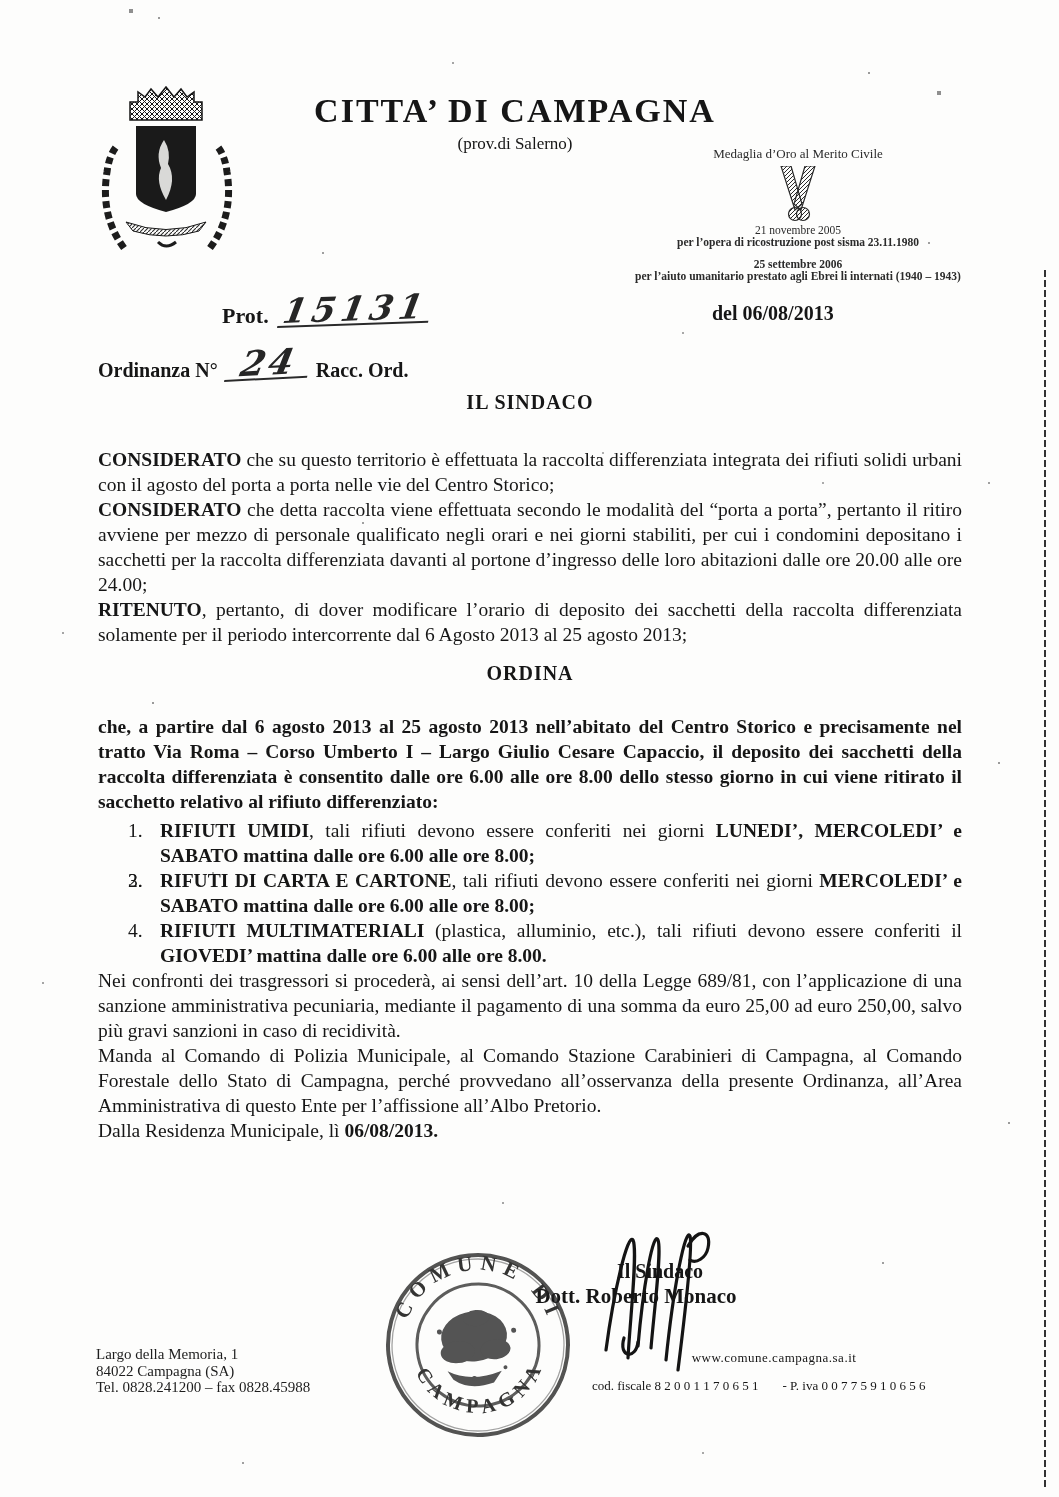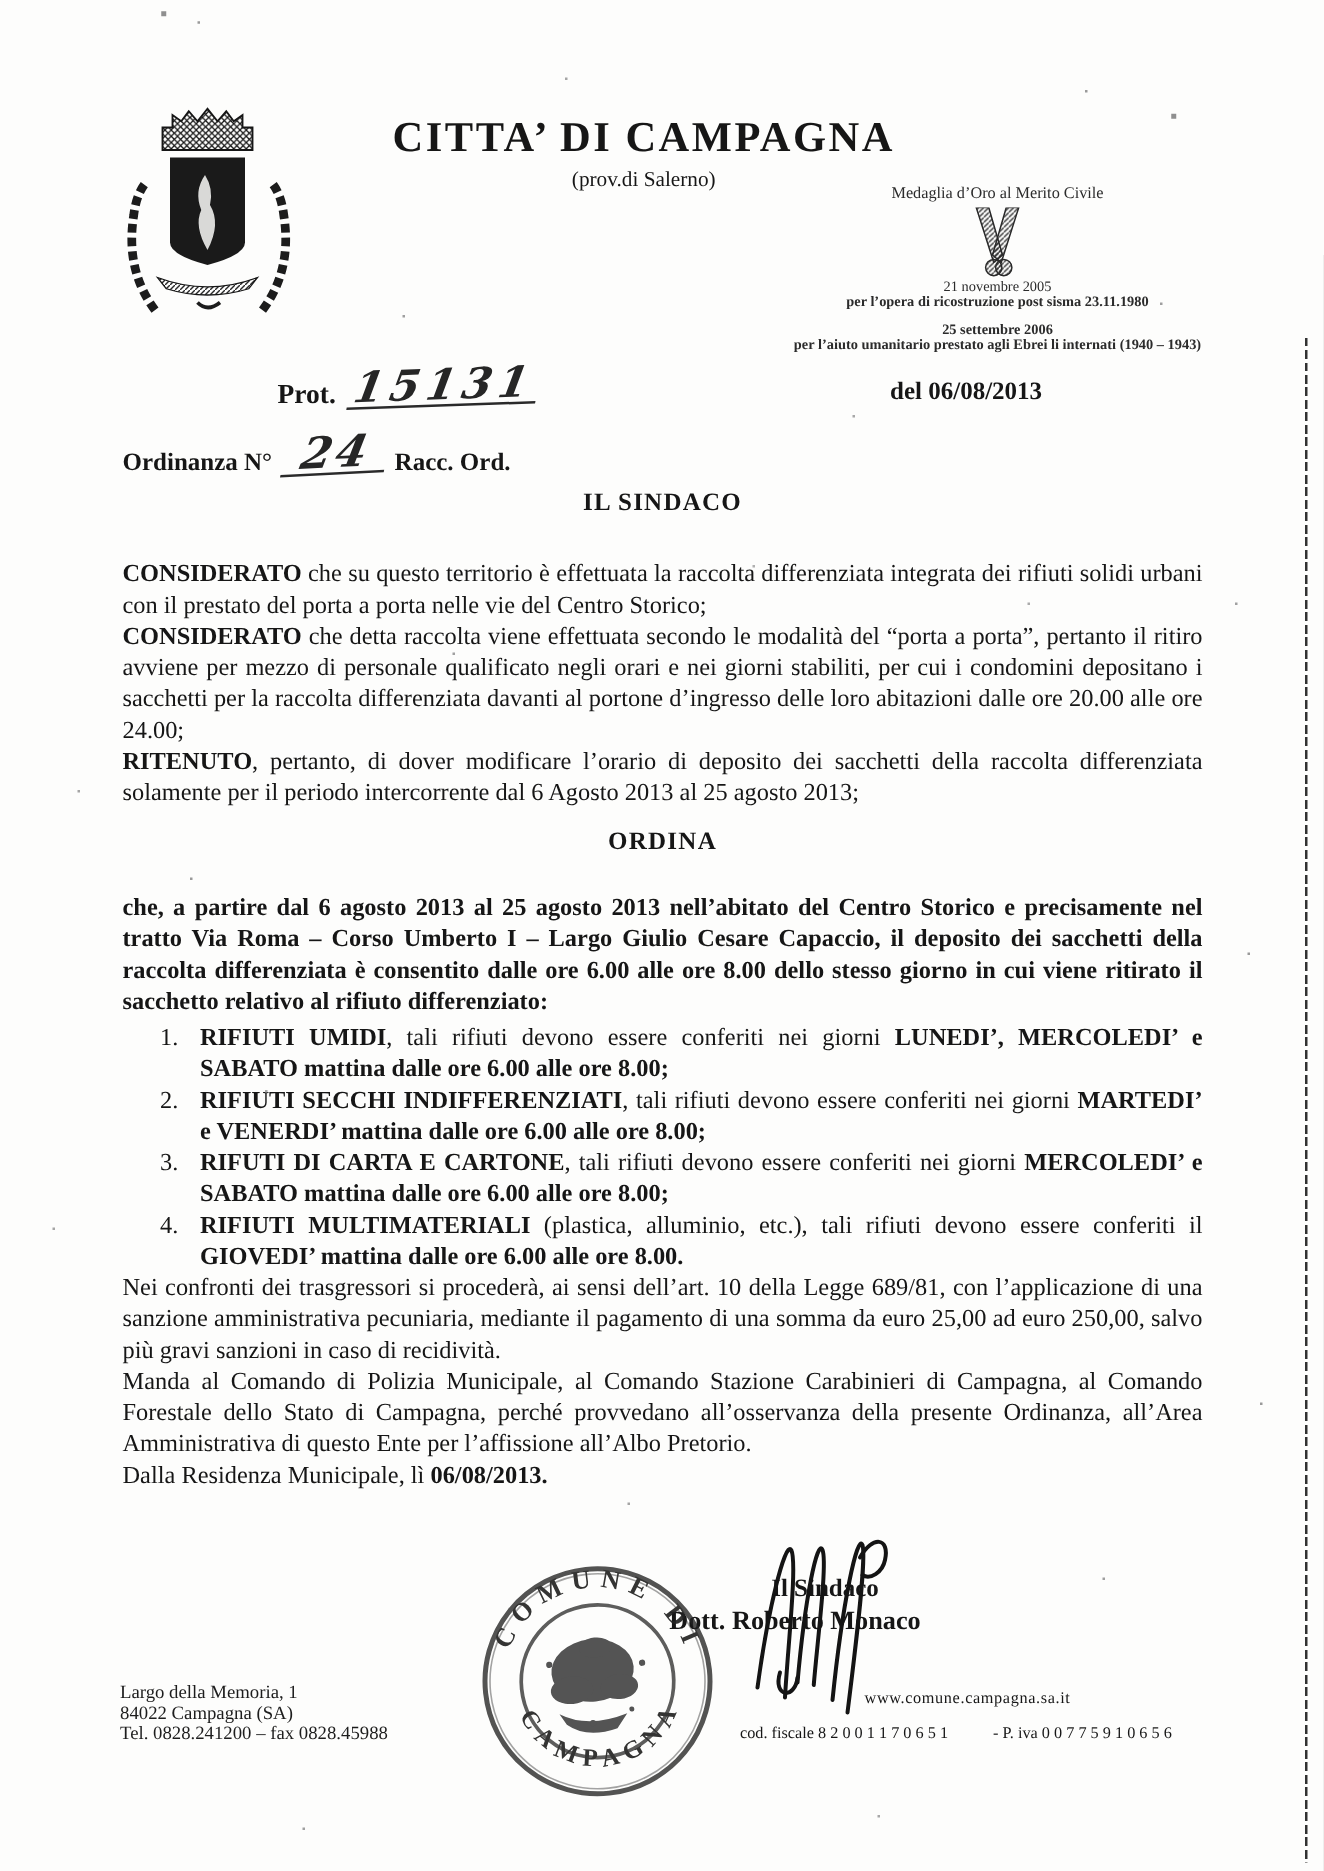--- a/index.html
+++ b/index.html
@@ -48,21 +48,21 @@
   .num { position:absolute; left:30px; font-weight:normal; }
   
   .stamp { position:absolute; left:383px; top:1250px; width:190px; height:190px; opacity:.92; transform:rotate(-6deg); }
   .sig-role { position:absolute; left:560px; top:1260px; width:200px; text-align:center; font-size:20px; font-weight:bold; }
   .sig-name { position:absolute; left:518px; top:1284px; width:236px; text-align:center; font-size:21px; font-weight:bold; }
   .sig-strokes { position:absolute; left:578px; top:1220px; width:150px; height:152px; }
   
   .footer-left { position:absolute; left:96px; top:1346px; font-size:15px; line-height:16.5px; color:#1d1d1d; }
   .footer-web { position:absolute; left:624px; top:1350px; width:300px; text-align:center; font-size:13px; letter-spacing:.5px; }
   .footer-fiscal { position:absolute; left:592px; top:1378px; width:380px; font-size:13px; }
-  .footer-fiscal .piva { margin-left:36px; }
+  .footer-fiscal .piva { margin-left:24px; }
   
   .artifact-line {
     position:absolute; left:1044px; top:270px; width:2px; height:1220px;
     background:repeating-linear-gradient(to bottom, #0e0e0e 0 7px, transparent 7px 10px);
     opacity:.85;
   }
   .noise { position:absolute; left:0; top:0; width:2px; height:2px; background:transparent;
     box-shadow: 130px 10px 0 1px #8f8f8f, 158px 17px 0 0 #9a9a9a, 452px 62px 0 0 #a5a5a5,
       868px 72px 0 0 #9a9a9a, 938px 92px 0 1px #8f8f8f, 322px 252px 0 0 #9f9f9f,
       682px 332px 0 0 #a8a8a8, 152px 702px 0 0 #9a9a9a, 988px 482px 0 0 #a0a0a0,
@@ -128,36 +128,35 @@
     <span>Prot.</span><span class="hand prot-number">15131</span>
   </div>
   <div class="doc-date">del 06/08/2013</div>
   <div class="ord-row">
     <span>Ordinanza N°</span><span class="hand ord-number">24</span><span>Racc. Ord.</span>
   </div>
 
   <div class="main">
     <div class="h-center h-sindaco">IL SINDACO</div>
 
-    <p><b>CONSIDERATO</b><span> che su questo territorio è effettuata la raccolta differenziata integrata dei rifiuti solidi urbani con il prestato del porta a porta nelle vie del Centro Storico;</span></p>
+    <p><b>CONSIDERATO</b><span> che su questo territorio è effettuata la raccolta differenziata integrata dei rifiuti solidi urbani con il agosto del porta a porta nelle vie del Centro Storico;</span></p>
     <p><b>CONSIDERATO</b><span> che detta raccolta viene effettuata secondo le modalità del “porta a porta”, pertanto il ritiro avviene per mezzo di personale qualificato negli orari e nei giorni stabiliti, per cui i condomini depositano i sacchetti per la raccolta differenziata davanti al portone d’ingresso delle loro abitazioni dalle ore 20.00 alle ore 24.00;</span></p>
     <p><b>RITENUTO</b><span>, pertanto, di dover modificare l’orario di deposito dei sacchetti della raccolta differenziata solamente per il periodo intercorrente dal 6 Agosto 2013 al 25 agosto 2013;</span></p>
 
     <div class="h-center h-ordina">ORDINA</div>
 
     <p><b>che, a partire dal 6 agosto 2013 al 25 agosto 2013 nell’abitato del Centro Storico e precisamente nel tratto Via Roma – Corso Umberto I – Largo Giulio Cesare Capaccio, il deposito dei sacchetti della raccolta differenziata è consentito dalle ore 6.00 alle ore 8.00 dello stesso giorno in cui viene ritirato il sacchetto relativo al rifiuto differenziato:</b></p>
 
     <div class="olist">
       <div class="li">
         <span class="num">1.</span>
         <span><b>RIFIUTI UMIDI</b><span>, tali rifiuti devono essere conferiti nei giorni </span><b>LUNEDI’, MERCOLEDI’ e SABATO mattina dalle ore 6.00 alle ore 8.00;</b></span>
       </div>
       <div class="li">
         <span class="num">2.</span>
-        <span><b>RIFIUTI SECCHI INDIFFERENZIATI</b><span>, tali rifiuti devono essere conferiti nei giorni </span><b>MARTEDI’ e VENERDI’ mattina dalle ore 6.00 alle ore 8.00;</b></span>
       </div>
       <div class="li">
         <span class="num">3.</span>
         <span><b>RIFUTI DI CARTA E CARTONE</b><span>, tali rifiuti devono essere conferiti nei giorni </span><b>MERCOLEDI’ e SABATO mattina dalle ore 6.00 alle ore 8.00;</b></span>
       </div>
       <div class="li">
         <span class="num">4.</span>
         <span><b>RIFIUTI MULTIMATERIALI</b><span> (plastica, alluminio, etc.), tali rifiuti devono essere conferiti il </span><b>GIOVEDI’ mattina dalle ore 6.00 alle ore 8.00.</b></span>
       </div>
     </div>

